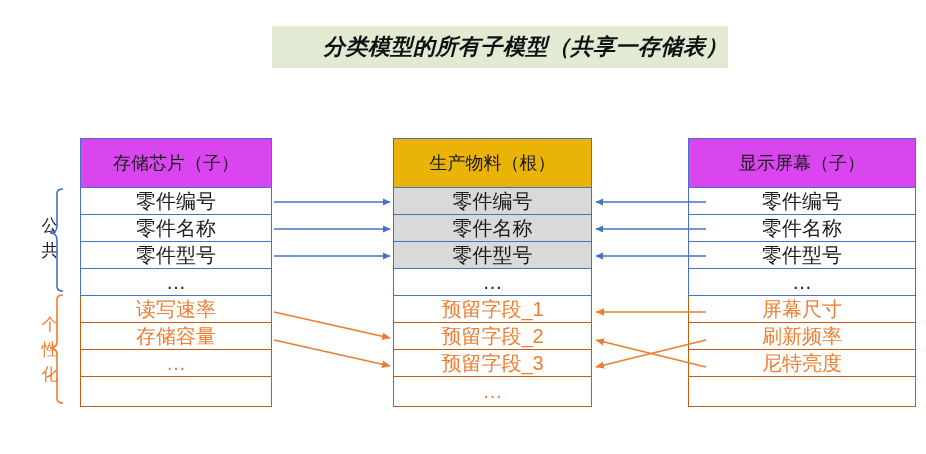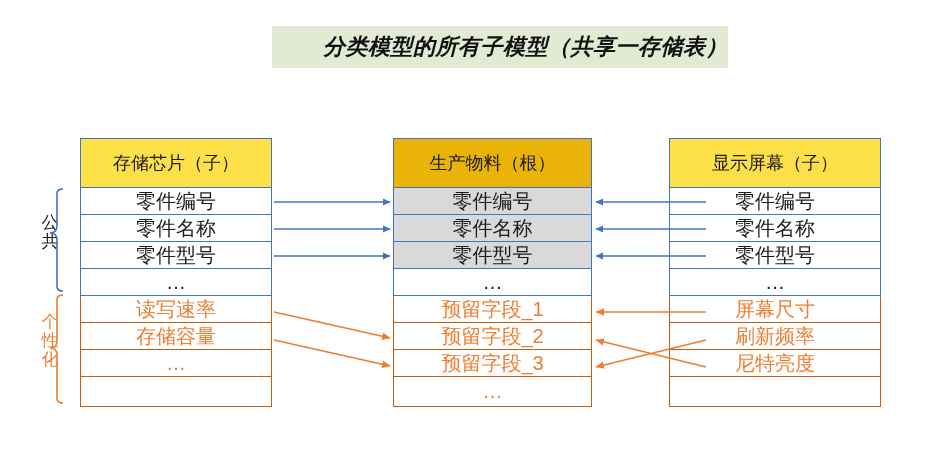--- a/index.html
+++ b/index.html
@@ -67,33 +67,33 @@
     white-space: nowrap;
   }
   .tbl .row.tall { height: 30px; }
 
   
   .b-blue  { border: 1.5px solid #4472C4; }
   .b-blue-nt { border: 1.5px solid #4472C4; border-top: none; }
   
   .b-org-nt { border: 1.5px solid #C55A11; border-top: none; }
 
-  .fill-blue { background: #fde047; }
+  .fill-blue { background: #d946ef; }
   .fill-gray { background: #D9D9D9; }
   .fill-hdr-gray { background: #eab308; }
   .fill-white { background: #ffffff; }
 
   .txt-black  { color: #1a1a1a; }
   .txt-orange { color: #ED7D31; }
 
   
   .side-label {
     position: absolute;
     font-size: 17px;
-    line-height: 19px;
+    line-height: 25px;
     text-align: center;
     white-space: pre-line;
   }
   #label-common { left: 37px; top: 213px; width: 26px; color: #1a1a1a; }
   #label-custom { left: 37px; top: 312px; width: 26px; color: #ED7D31; }
 
   svg.overlay {
     position: absolute;
     left: 0; top: 0;
     width: 926px;
@@ -127,21 +127,21 @@
     <div class="row b-blue-nt fill-gray txt-black">零件编号</div>
     <div class="row b-blue-nt fill-gray txt-black">零件名称</div>
     <div class="row b-blue-nt fill-gray txt-black">零件型号</div>
     <div class="row b-blue-nt fill-white txt-black">…</div>
     <div class="row b-org-nt fill-white txt-orange">预留字段_1</div>
     <div class="row b-org-nt fill-white txt-orange">预留字段_2</div>
     <div class="row b-org-nt fill-white txt-orange">预留字段_3</div>
     <div class="row tall b-org-nt fill-white txt-orange">…</div>
   </div>
 
-  <div class="tbl" id="tbl-right" style="left:669px; top:138px; width:212px;">
+  <div class="tbl" id="tbl-right" style="left:688px; top:138px; width:228px;">
     <div class="hdr b-blue fill-blue">显示屏幕（子）</div>
     <div class="row b-blue-nt fill-white txt-black">零件编号</div>
     <div class="row b-blue-nt fill-white txt-black">零件名称</div>
     <div class="row b-blue-nt fill-white txt-black">零件型号</div>
     <div class="row b-blue-nt fill-white txt-black">…</div>
     <div class="row b-org-nt fill-white txt-orange">屏幕尺寸</div>
     <div class="row b-org-nt fill-white txt-orange">刷新频率</div>
     <div class="row b-org-nt fill-white txt-orange">尼特亮度</div>
     <div class="row tall b-org-nt fill-white txt-orange"></div>
   </div>

